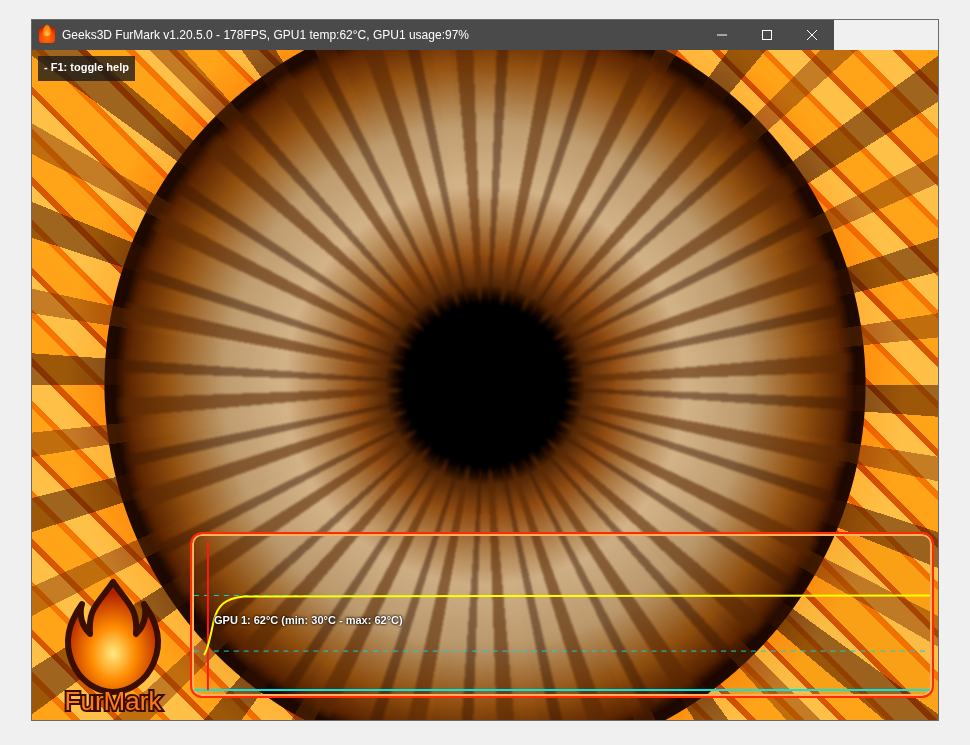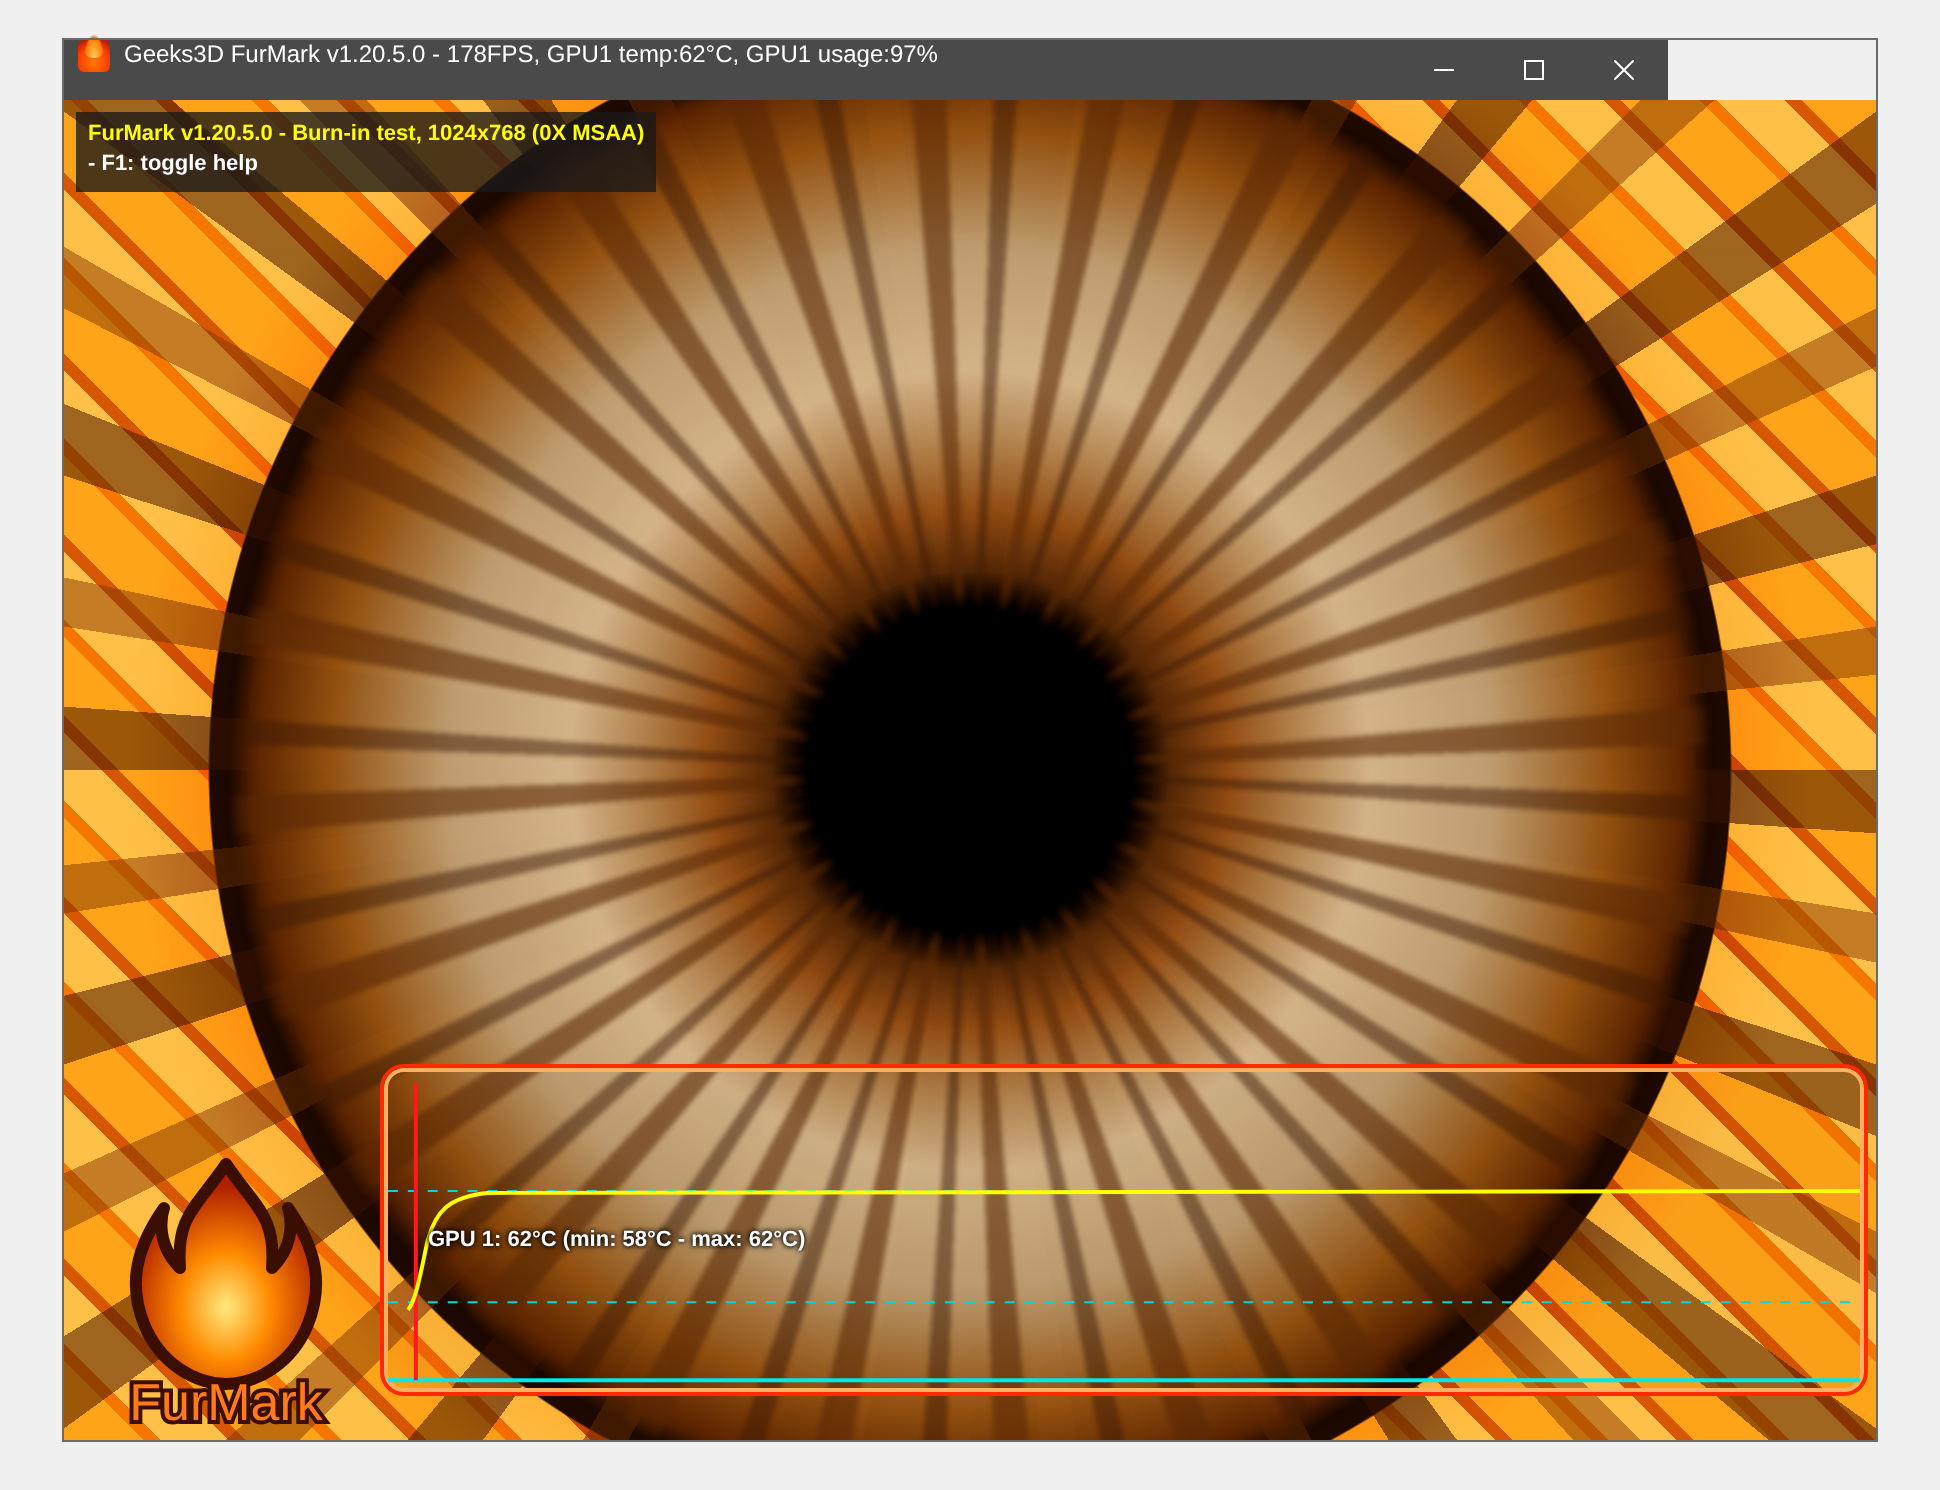--- a/index.html
+++ b/index.html
@@ -7,21 +7,21 @@
     width: 970px; height: 745px;
     font-family: "Segoe UI", Tahoma, sans-serif;
     background: #f0f0f0;
     overflow: hidden;
     position: relative;
   }
   
   .titlebar {
     position: absolute; left: 32px; top: 20px; width: 802px; height: 30px;
     background: #4a4a4a; color: #fff;
-    display: flex; align-items: flex-start;
+    display: flex; align-items: center;
     font-size: 12px;
     z-index: 30;
   }
   .titlebar .appicon {
     width: 16px; height: 16px; margin: 0 7px;
     background: radial-gradient(circle at 50% 70%, #ff7a00 0%, #ff4000 55%, #a01000 100%);
     border-radius: 3px;
     position: relative;
   }
   .titlebar .appicon::after{
@@ -156,21 +156,20 @@
   </div>
 </div>
 
 <div class="frame-border"></div>
 
 <div class="client">
   <div class="backdrop"></div>
   <div class="halo"></div>
 
   <div class="osd">
-    <div class="l1">FurMark v1.20.5.0 - Burn-in test, 1024x768 (0X MSAA)</div>
     <div class="l5">- F1: toggle help</div>
   </div>
 
   <svg class="logo" viewBox="0 0 150 150">
     <defs>
       <radialGradient id="fg" cx="50%" cy="65%" r="55%">
         <stop offset="0%" stop-color="#ffea80"></stop>
         <stop offset="45%" stop-color="#ff8a00"></stop>
         <stop offset="100%" stop-color="#b02000"></stop>
       </radialGradient>
@@ -184,15 +183,15 @@
 
       <line x1="0" y1="61" x2="740" y2="61" stroke="#00d8d8" stroke-width="1" stroke-dasharray="5 5"></line>
       <line x1="0" y1="118" x2="740" y2="118" stroke="#00d8d8" stroke-width="1" stroke-dasharray="5 5"></line>
 
       <line x1="0" y1="158" x2="740" y2="158" stroke="#00e8e8" stroke-width="2"></line>
 
       <line x1="14" y1="6" x2="14" y2="158" stroke="#ff1a1a" stroke-width="2"></line>
 
       <path d="M10 122 C 14 118, 17 100, 20 86 C 24 72, 30 64, 50 62 L 740 61" fill="none" stroke="#ffff00" stroke-width="2"></path>
     </svg>
-    <div class="graph-label">GPU 1: 62°C (min: 58°C - max: 62°C)</div>
+    <div class="graph-label">GPU 1: 62°C (min: 30°C - max: 62°C)</div>
   </div>
 </div>
 
 </body></html>

